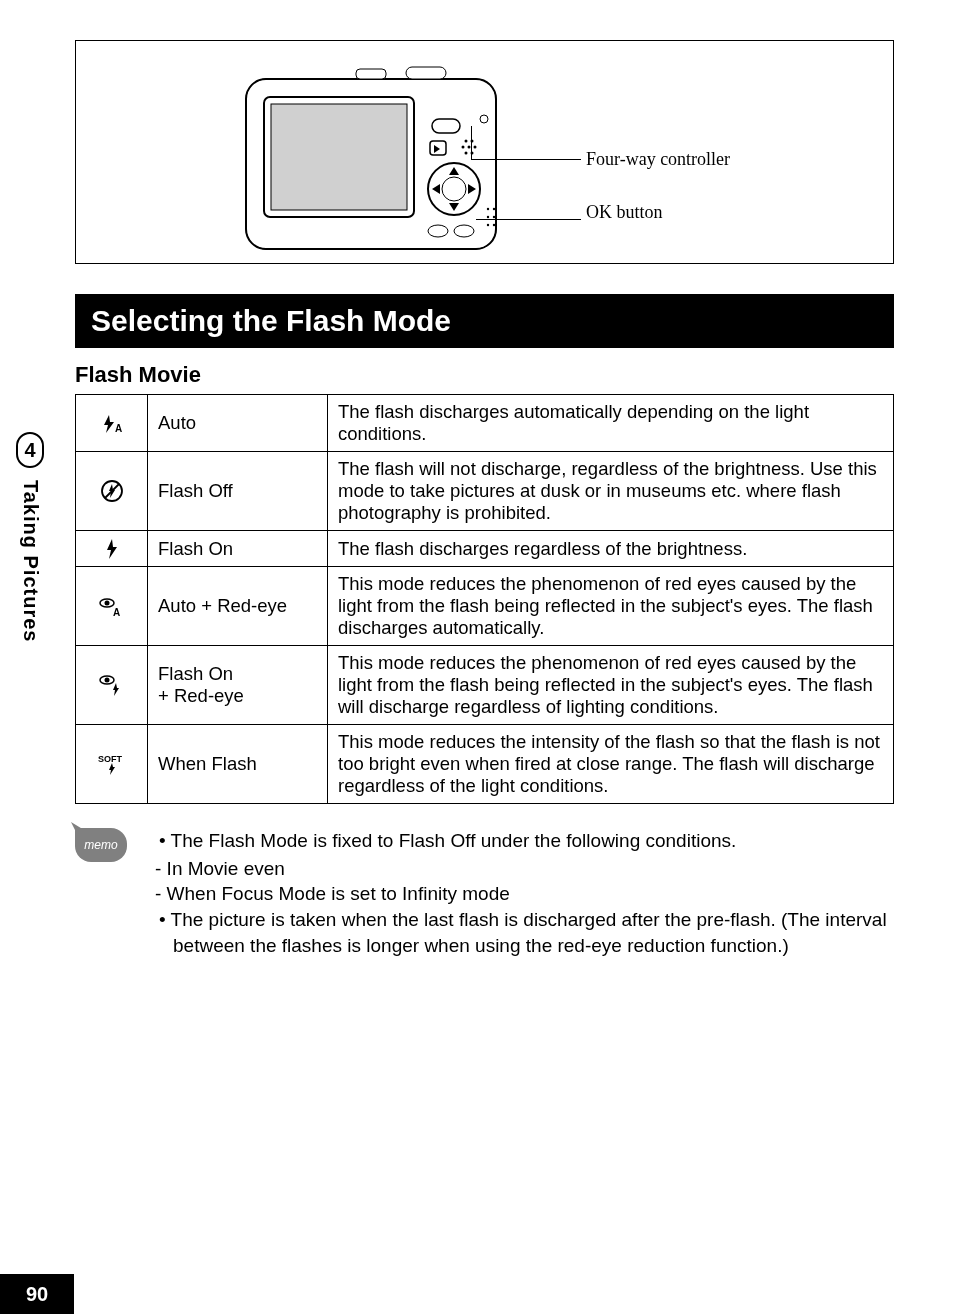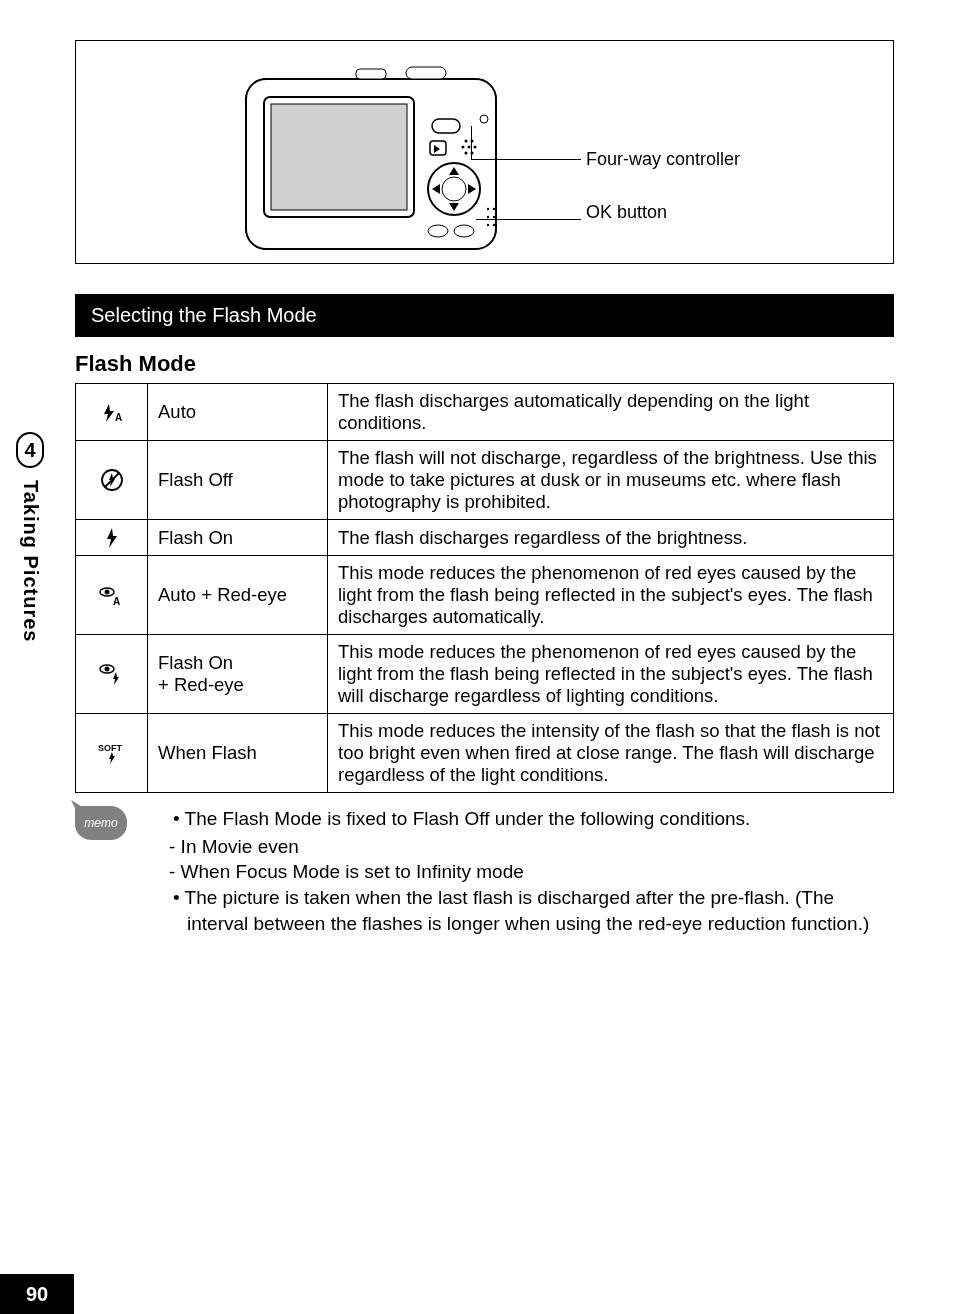--- a/index.html
+++ b/index.html
@@ -12,29 +12,30 @@
     position: relative;
     color: #000;
   }
   .page { padding: 40px 60px 0 75px; }
   .diagram-box {
     border: 1px solid #000;
     padding: 20px;
     margin-bottom: 30px;
     height: 224px;
     position: relative;
+    font-family: Liberation Serif, serif;
   }
   .camera-svg { position: absolute; left: 160px; top: 18px; }
   .callout { position: absolute; font-size: 18px; }
   .callout-line { position: absolute; height: 1px; background: #000; }
   .section-title {
     background: #000;
     color: #fff;
-    font-size: 20px;
-    font-weight: normal;
+    font-size: 30px;
+    font-weight: bold;
     padding: 10px 16px;
     margin: 0 0 14px 0;
   }
   .subtitle { font-size: 22px; font-weight: bold; margin: 0 0 6px 0; }
   table.modes {
     border-collapse: collapse;
     width: 100%;
   }
   table.modes td {
     border: 1px solid #000;
@@ -63,22 +64,22 @@
   }
   .tab-label {
     writing-mode: vertical-rl;
     font-weight: bold;
     font-size: 20px;
     margin: 0 auto;
     letter-spacing: 1px;
   }
   .memo-block {
     display: flex;
-    margin-top: 13px;
-    gap: 28px;
+    margin-top: 24px;
+    gap: 14px;
   }
   .memo-badge {
     width: 52px; height: 34px;
     background: #808080;
     border-radius: 0 16px 16px 16px;
     color: #fff;
     font-size: 12px;
     font-style: italic;
     display: flex;
     align-items: center;
@@ -158,21 +159,21 @@
       <circle cx="248" cy="60" r="4" fill="#fff" stroke="#000"></circle>
     </svg>
     <div class="callout-line" style="left:395px; top:118px; width:110px;"></div>
     <div class="callout-line" style="left:395px; top:85px; width:1px; height:33px; background:#000;"></div>
     <div class="callout" style="left:510px; top:108px;">Four-way controller</div>
     <div class="callout-line" style="left:400px; top:178px; width:105px;"></div>
     <div class="callout" style="left:510px; top:161px;">OK button</div>
   </div>
 
   <h2 class="section-title">Selecting the Flash Mode</h2>
-  <div class="subtitle">Flash Mode</div>
+  <div class="subtitle">Flash Movie</div>
 
   <table class="modes">
     <tbody>
         <tr>
       <td class="icon-cell">
         <svg class="icon-svg" width="24" height="20">
               <path d="M9 1 L4 11 L8 11 L6 19 L14 8 L10 8 Z" fill="#000"></path>
               <text x="15" y="18" font-size="10" font-weight="bold">A</text>
             </svg>
       </td>

